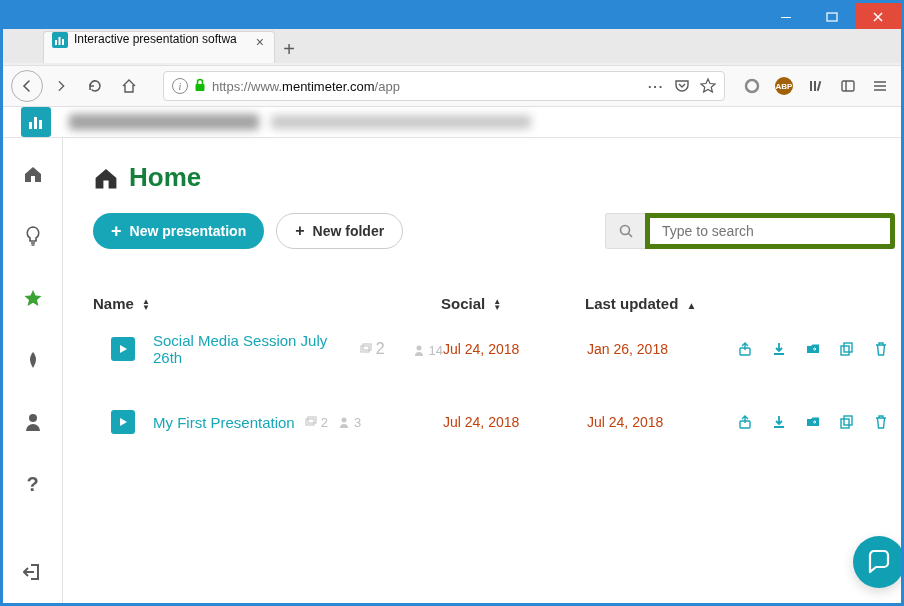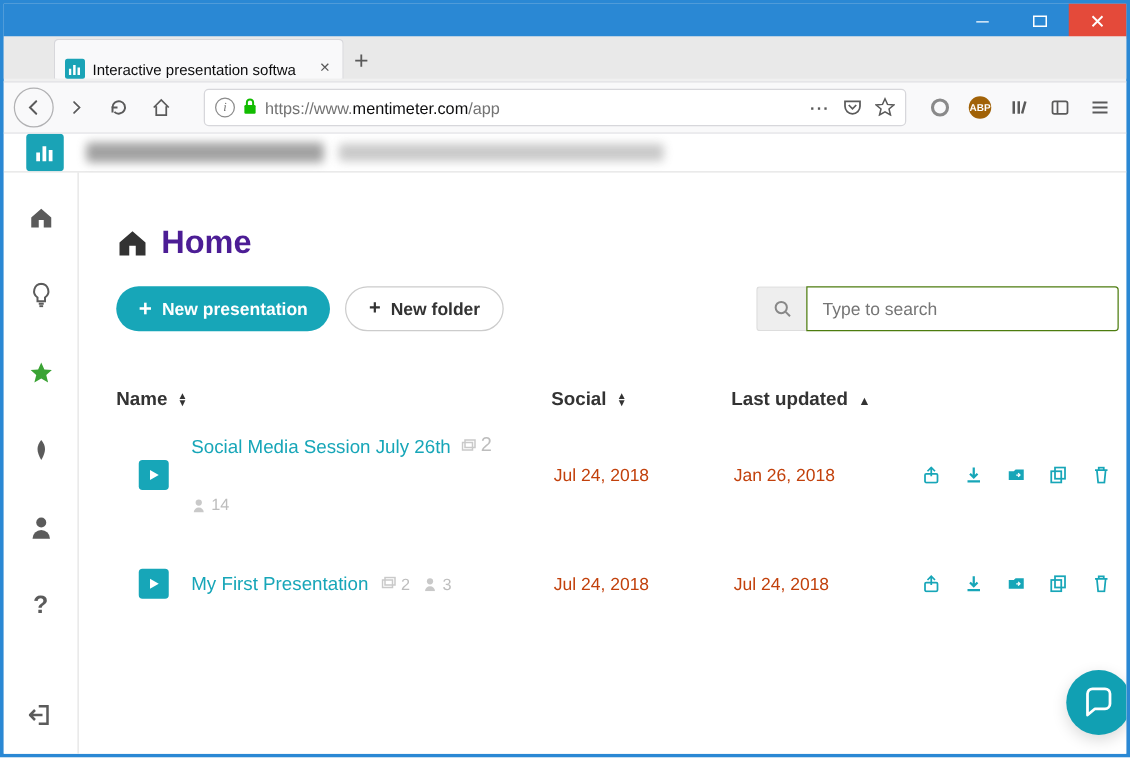--- a/index.html
+++ b/index.html
@@ -10,21 +10,21 @@
 
   
   .titlebar { height: 28px; background: linear-gradient(180deg,#2a88d4 0%,#2a88d4 100%); display: flex; align-items: stretch; }
   .titlebar .spacer { flex: 1; }
   .winbtn { width: 46px; display: flex; align-items: center; justify-content: center; color: #fff; font-size: 14px; cursor: pointer; }
   .winbtn svg { display:block; }
   .winbtn.close { background: #e44a3a; }
 
   
   .tabstrip { height: 34px; background: #e9e9e9; display: flex; align-items: flex-end; padding-left: 40px; position: relative; top: -2px;}
-  .tab { height: 32px; background: #f9f9fa; border: 1px solid #d7d7db; border-bottom: none; border-top-left-radius: 4px; border-top-right-radius: 4px; display: flex; align-items: flex-end; padding: 0 8px; width: 232px; gap: 6px; }
+  .tab { height: 32px; background: #f9f9fa; border: 1px solid #d7d7db; border-bottom: none; border-top-left-radius: 4px; border-top-right-radius: 4px; display: flex; align-items: flex-start; padding: 0 8px; width: 232px; gap: 6px; }
   .tab .favicon { width: 16px; height: 16px; background: #1aa3b6; display: flex; align-items: center; justify-content: center; border-radius:2px;}
   .tab .favicon svg { display:block; }
   .tab .title { flex: 1; font-size: 12px; color: #0c0c0d; white-space: nowrap; overflow: hidden; }
   .tab .closex { font-size: 14px; color: #5a5a5a; cursor: pointer; padding:2px;}
   .newtab { width: 28px; height: 28px; display: flex; align-items: center; justify-content: center; color: #5a5a5a; font-size: 20px; cursor: pointer; }
 
   
   .navtoolbar { height: 42px; background: #f9f9fa; display: flex; align-items: center; padding: 0 8px; gap: 2px; border-bottom: 1px solid #e0e0e2; border-top: 1px solid #e0e0e2; }
   .navbtn { width: 32px; height: 32px; border-radius: 4px; display: flex; align-items: center; justify-content: center; color: #5a5a5a; cursor: pointer; }
   .navbtn.circle { border: 1px solid #b1b1b3; border-radius: 50%; }
@@ -52,42 +52,42 @@
   .appbody { flex:1; display:flex; border-top:1px solid #e3e3e3;}
 
   
   .sidebar { width: 60px; border-right: 1px solid #e3e3e3; display: flex; flex-direction: column; align-items: center; padding-top: 18px; gap: 26px; color:#5b5b5b;}
   .sidebar .sitem { width:36px; height:36px; display:flex; align-items:center; justify-content:center; cursor:pointer; }
   .sidebar .sitem.active { color:#3aa334; }
   .sidebar .spacer2 { flex:1; }
 
   
   .main { flex:1; padding: 24px 30px; position:relative; }
-  .pageTitle { display:flex; align-items:center; gap:10px; color:#4c1d95; font-weight:700; font-size:26px;margin-top:16px; }
+  .pageTitle { display:flex; align-items:center; gap:10px; color:#15803d; font-weight:700; font-size:26px; }
   .pageTitle svg { width:26px; height:26px; }
 
   .controls { margin-top:20px; display:flex; align-items:center; gap:12px;}
   .btn { height:36px; border-radius:22px; display:flex; align-items:center; gap:8px; padding:0 18px; font-weight:600; font-size:14px; cursor:pointer; }
   .btn.primary { background:#17a6b8; color:#fff; border:none; }
   .btn.secondary { background:#fff; color:#333; border:1px solid #ccc; }
   .searchwrap { margin-left:auto; display:flex; }
   .searchbtn { width:40px; height:36px; border:1px solid #ddd; border-right:none; background:#eee; color:#888; display:flex; align-items:center; justify-content:center; border-radius:3px 0 0 3px;}
-  .searchinput { width:250px; height:36px; border:1px solid #4d7c0f; padding:0 12px; font-size:14px; outline:none; color:#333; border-radius:0 3px 3px 0;}
+  .searchinput { width:250px; height:36px; border:5px solid #4d7c0f; padding:0 12px; font-size:14px; outline:none; color:#333; border-radius:0 3px 3px 0;}
 
   
   .thead { margin-top:46px; display:flex; align-items:center; font-weight:700; color:#333; font-size:15px; }
   .col-name { flex: 0 0 348px; }
   .col-created { flex: 0 0 144px; }
   .col-updated { flex: 0 0 150px; }
   .col-actions { flex:1; }
   .sort { display:inline-flex; flex-direction:column; font-size:8px; line-height:6px; margin-left:4px; vertical-align:middle;}
 
   .row { display:flex; align-items:center; padding:20px 0 14px; border-top:0; }
   .rowicon { width:24px; height:24px; background:#17a6b8; border-radius:3px; display:flex; align-items:center; justify-content:center; margin-right:18px; margin-left:18px;}
-  .rowmain { display:flex; flex-direction:column; flex:0 0 290px;gap:28px; }
+  .rowmain { display:flex; flex-direction:row; flex:0 0 290px;gap:28px; }
   .rowtitle { color:#17a6b8; font-size:15px; cursor:pointer;}
   .rowmeta { color:#bdbdbd; font-size:13px; margin-top:2px; display:flex; gap:10px; align-items:center;}
   .metabadge { display:inline-flex; align-items:center; gap:4px; color:#bdbdbd;}
   .date { color:#c2410c; font-size:14px;}
   .actions { display:flex; gap:18px; color:#17a6b8; justify-content:flex-end; padding-right:6px;}
   .actions .aicon { width:16px; height:16px; cursor:pointer; display:flex; align-items:center; justify-content:center;}
   .row2 .rowmain { flex-direction:row; align-items:center; gap:10px;}
   .row2 .rowmeta { margin-top:0;}
 
   

